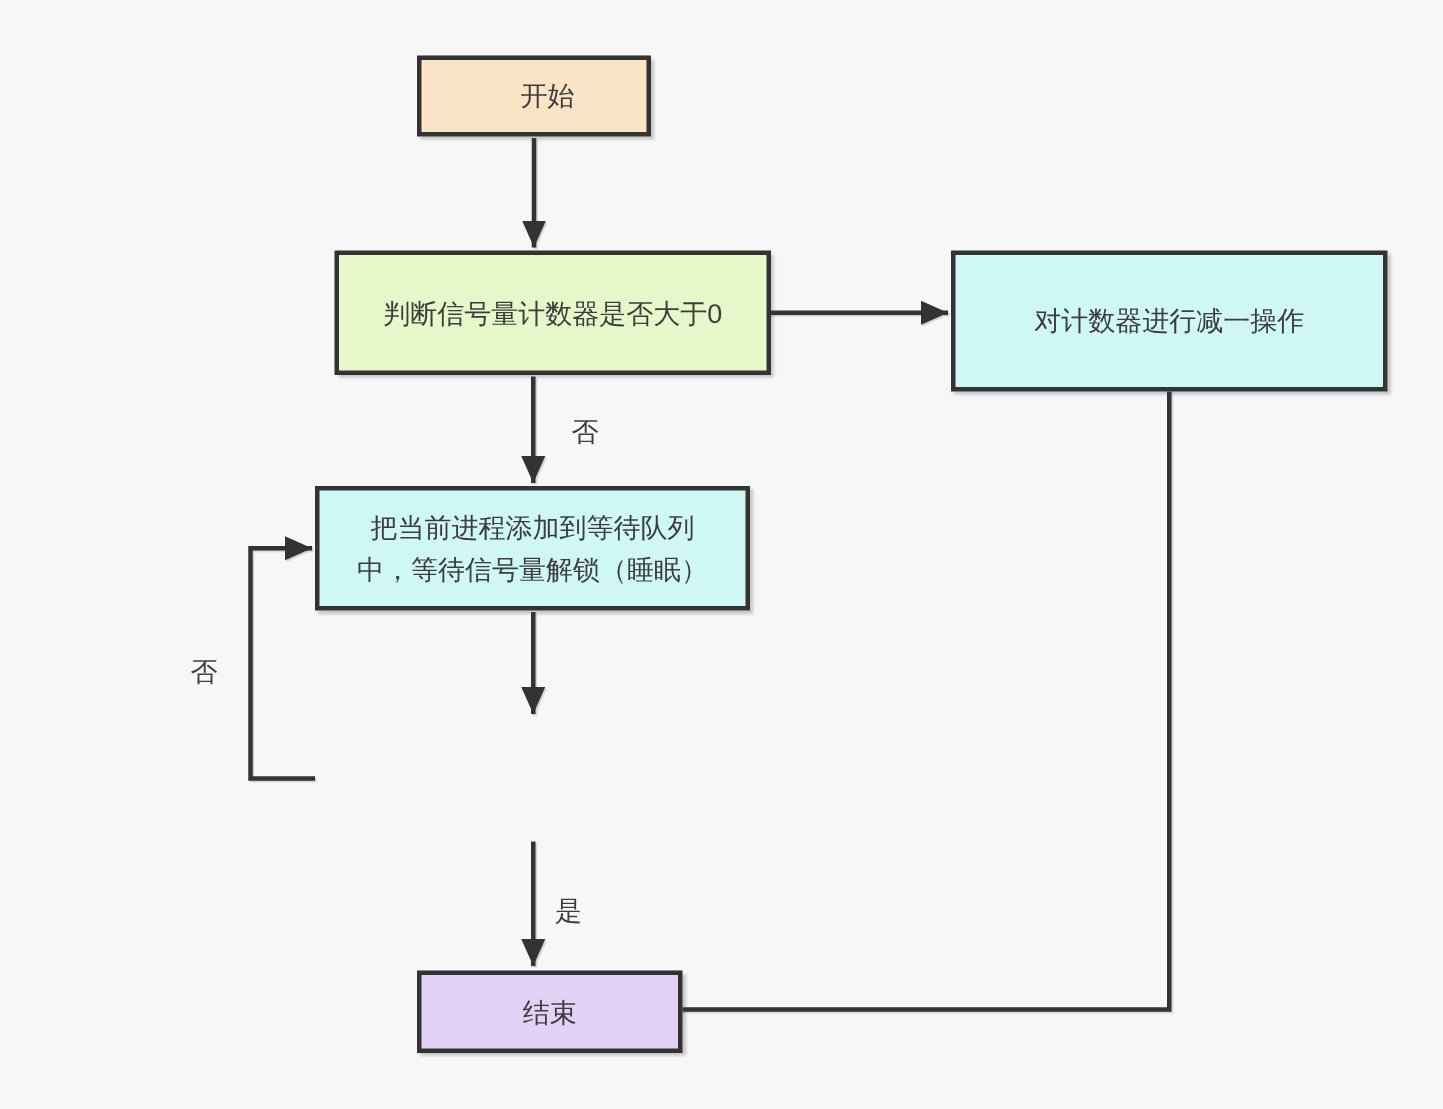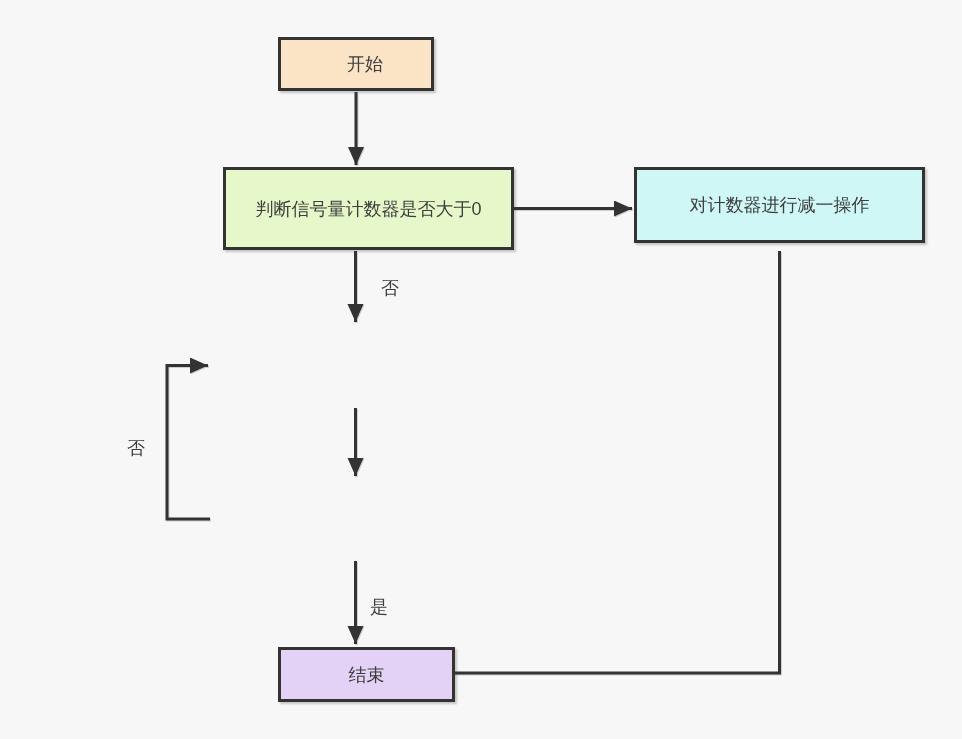--- a/index.html
+++ b/index.html
@@ -29,21 +29,21 @@
     align-items: center;
     justify-content: center;
     text-align: center;
     font-size: 18px;
     line-height: 28px;
     color: #3d3d3d;
     padding: 4px 18px;
   }
   .node-start        { left: 278px; top:  37px; width: 156px; height: 54px; }
   .node-check-counter{ left: 210px; top: 167px; width: 291px; height: 83px; margin-left: 13px; }
-  .node-decrement    { left: 634px; top: 167px; width: 291px; height: 76px; }
+  .node-decrement    { left: 634px; top: 167px; width: 291px; height: 94px; }
   .node-wait-queue   { left: 210px; top: 324px; width: 290px; height: 83px; }
   .node-check-lock   { left: 210px; top: 478px; width: 290px; height: 82px; }
   .node-end          { left: 278px; top: 647px; width: 177px; height: 55px; }
   .edge-label {
     position: absolute;
     transform: translate(-50%, -50%);
     font-size: 18px;
     color: #3d3d3d;
     white-space: nowrap;
   }
@@ -76,20 +76,23 @@
   </div>
 
   <div class="node node-check-counter" style="background-color: rgb(230, 248, 201);">
     <span>判断信号量计数器是否大于0</span>
   </div>
 
   <div class="node node-decrement" style="background-color: rgb(206, 247, 246);">
     <span>对计数器进行减一操作</span>
   </div>
 
+  <div class="node node-wait-queue" style="background-color: rgb(206, 247, 246);">
+    <span>把当前进程添加到等待队列中，等待信号量解锁（睡眠）</span>
+  </div>
 
 
   <div class="node node-end" style="background-color: rgb(228, 210, 246);">
     <span>结束</span>
   </div>
 
   <div class="edge-label label-no-1">否</div>
 
   <div class="edge-label label-no-2">否</div>
 

